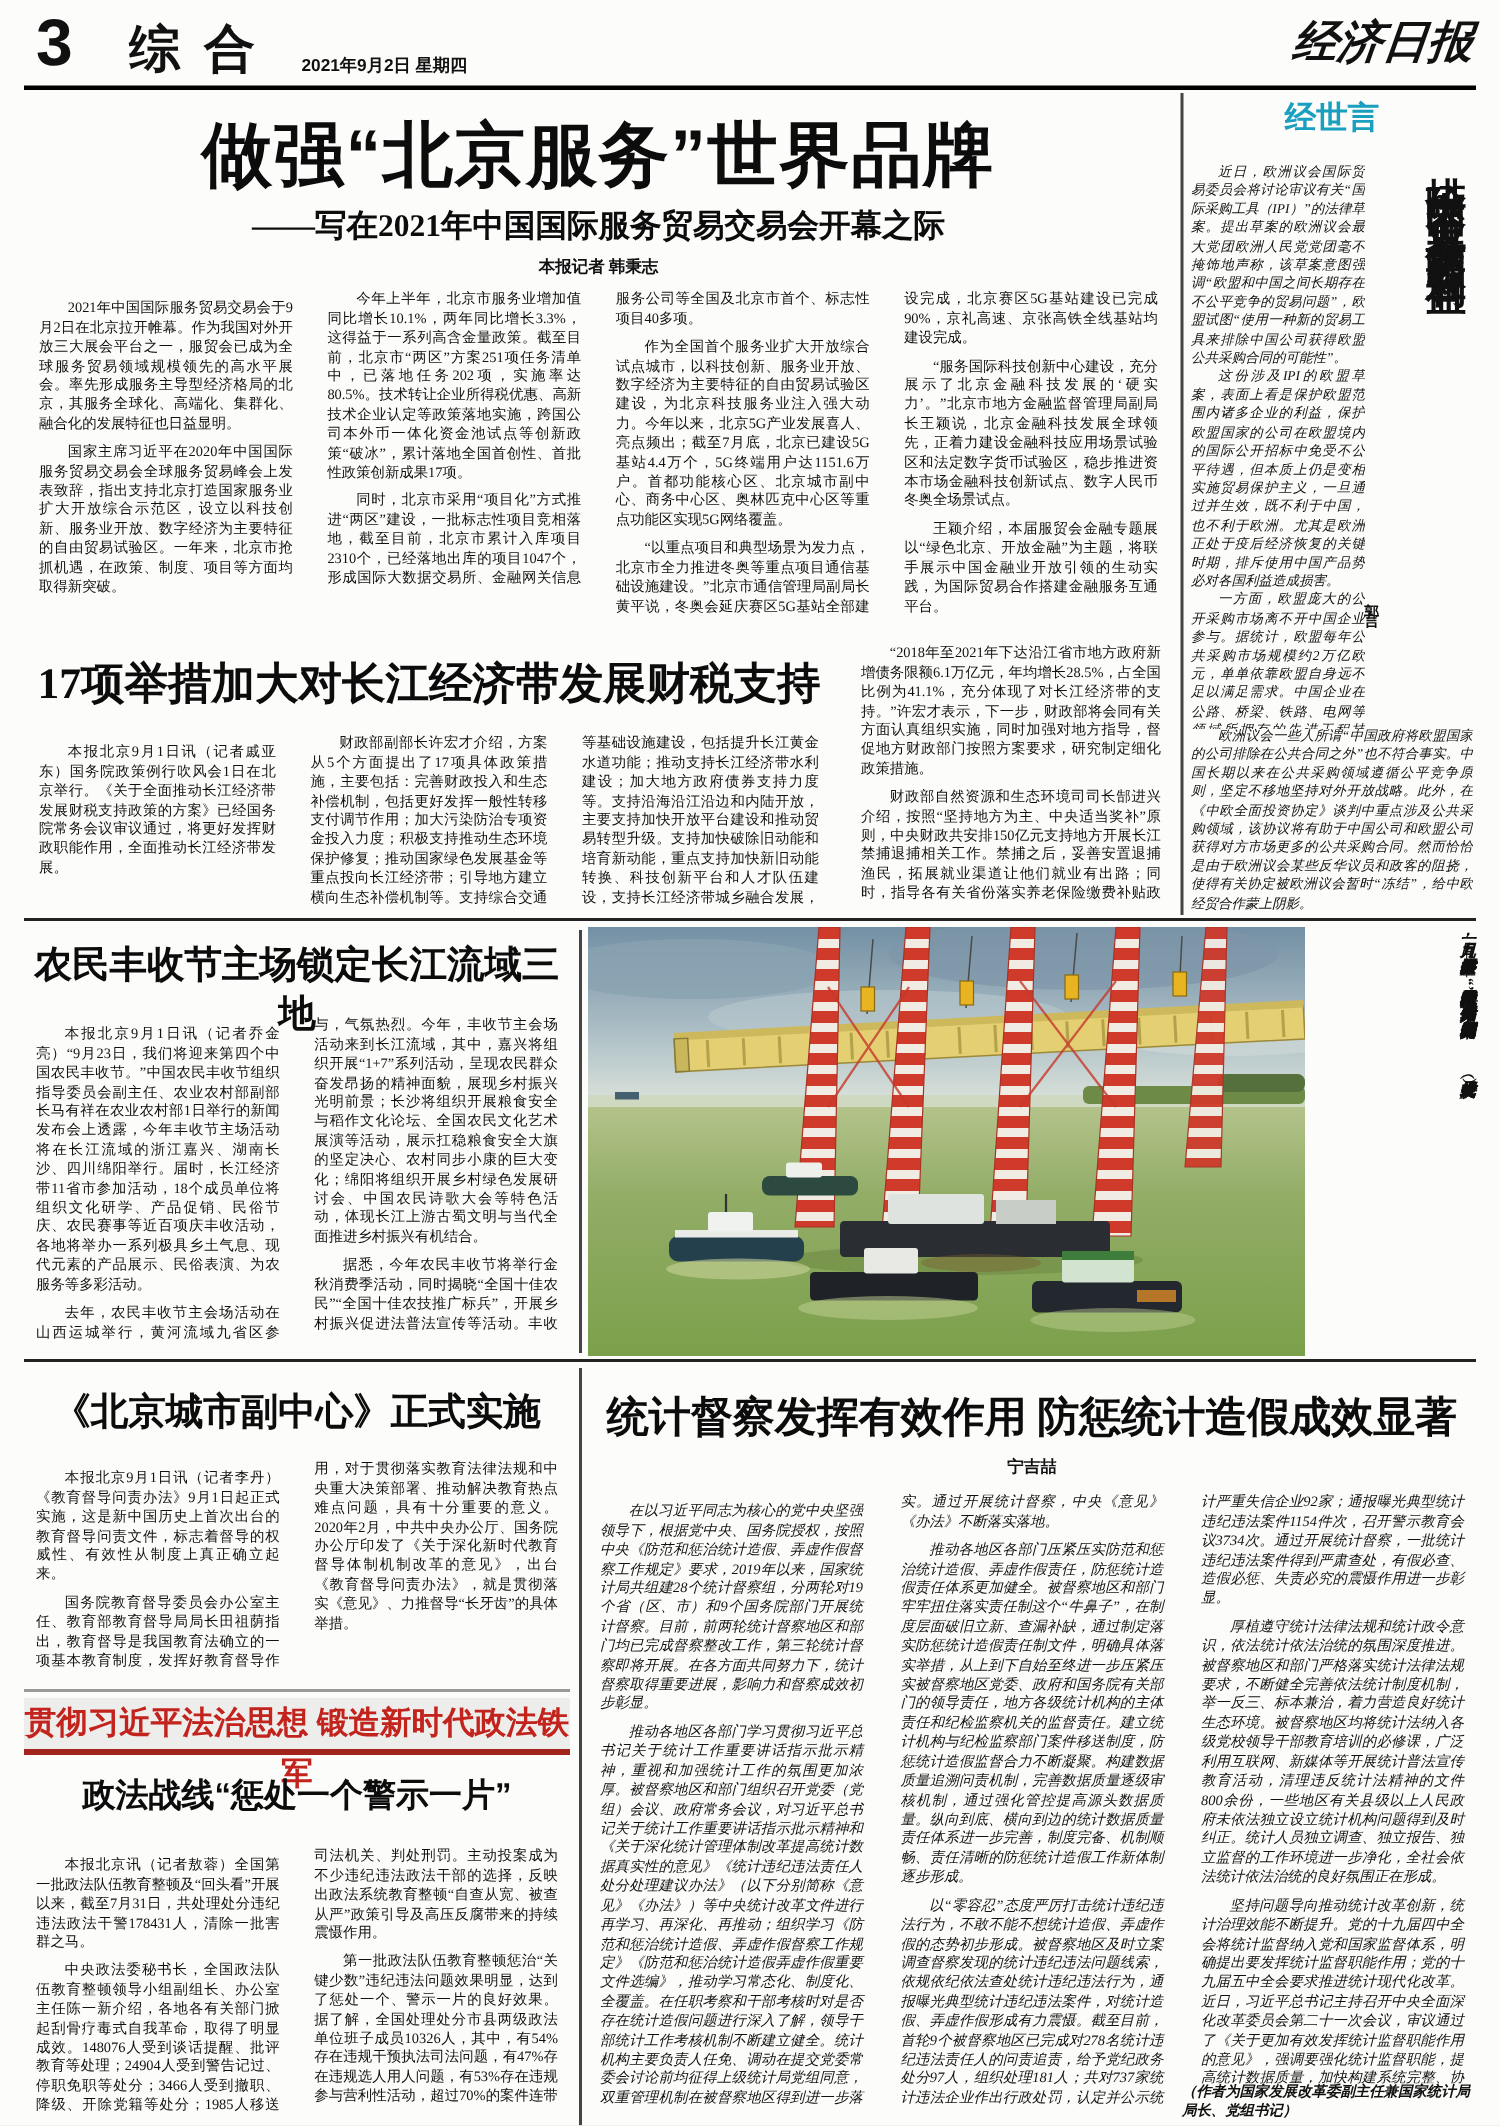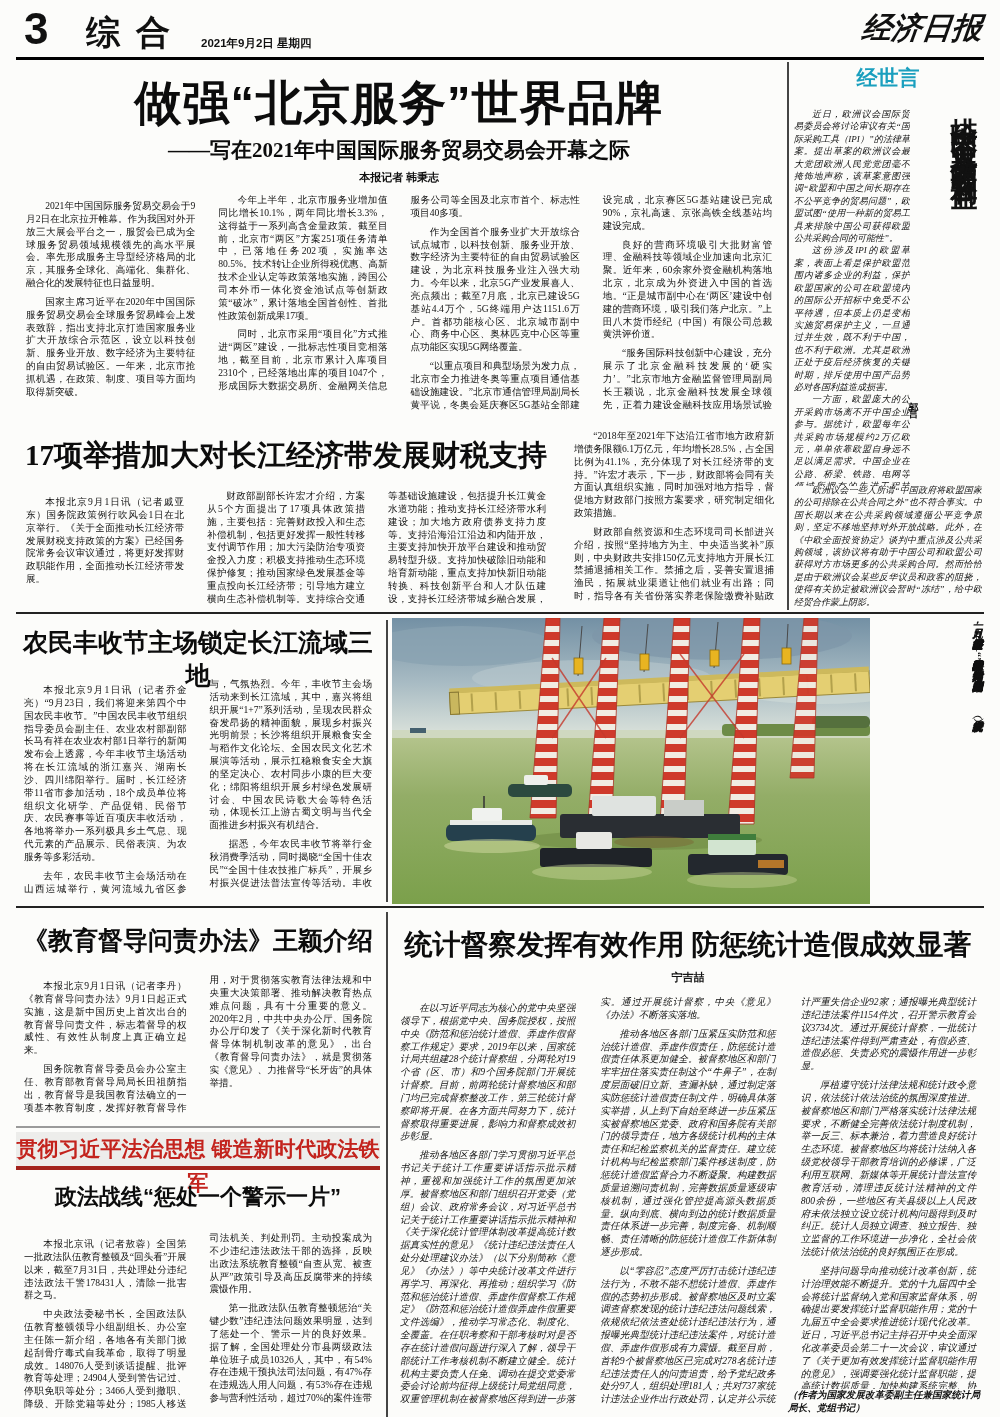--- a/index.html
+++ b/index.html
@@ -106,21 +106,20 @@
     <div id="main-title" class="h-sans" data-name="article-title">做强“北京服务”世界品牌</div>
     <div id="main-sub" class="h-serif" data-name="article-subtitle">——写在2021年中国国际服务贸易交易会开幕之际</div>
     <div id="main-byline" data-name="article-byline">本报记者 韩秉志</div>
     <div id="main-body" class="body-cols" data-name="article-body">
         <p class="para" data-name="paragraph">2021年中国国际服务贸易交易会于9月2日在北京拉开帷幕。作为我国对外开放三大展会平台之一，服贸会已成为全球服务贸易领域规模领先的高水平展会。率先形成服务主导型经济格局的北京，其服务全球化、高端化、集群化、融合化的发展特征也日益显明。</p>
         <p class="para" data-name="paragraph">国家主席习近平在2020年中国国际服务贸易交易会全球服务贸易峰会上发表致辞，指出支持北京打造国家服务业扩大开放综合示范区，设立以科技创新、服务业开放、数字经济为主要特征的自由贸易试验区。一年来，北京市抢抓机遇，在政策、制度、项目等方面均取得新突破。</p>
         <p class="para" data-name="paragraph">今年上半年，北京市服务业增加值同比增长10.1%，两年同比增长3.3%，这得益于一系列高含金量政策。截至目前，北京市“两区”方案251项任务清单中，已落地任务202项，实施率达80.5%。技术转让企业所得税优惠、高新技术企业认定等政策落地实施，跨国公司本外币一体化资金池试点等创新政策“破冰”，累计落地全国首创性、首批性政策创新成果17项。</p>
         <p class="para" data-name="paragraph">同时，北京市采用“项目化”方式推进“两区”建设，一批标志性项目竞相落地，截至目前，北京市累计入库项目2310个，已经落地出库的项目1047个，形成国际大数据交易所、金融网关信息服务公司等全国及北京市首个、标志性项目40多项。</p>
         <p class="para" data-name="paragraph">作为全国首个服务业扩大开放综合试点城市，以科技创新、服务业开放、数字经济为主要特征的自由贸易试验区建设，为北京科技服务业注入强大动力。今年以来，北京5G产业发展喜人、亮点频出；截至7月底，北京已建设5G基站4.4万个，5G终端用户达1151.6万户。首都功能核心区、北京城市副中心、商务中心区、奥林匹克中心区等重点功能区实现5G网络覆盖。</p>
         <p class="para" data-name="paragraph">“以重点项目和典型场景为发力点，北京市全力推进冬奥等重点项目通信基础设施建设。”北京市通信管理局副局长黄平说，冬奥会延庆赛区5G基站全部建设完成，北京赛区5G基站建设已完成90%，京礼高速、京张高铁全线基站均建设完成。</p>
-        <p class="para" data-name="paragraph">良好的营商环境吸引大批财富管理、金融科技等领域企业加速向北京汇聚。近年来，60余家外资金融机构落地北京，北京成为外资进入中国的首选地。“正是城市副中心在‘两区’建设中创建的营商环境，吸引我们落户北京。”上田八木货币经纪（中国）有限公司总裁黄洪评价道。</p>
         <p class="para" data-name="paragraph">“服务国际科技创新中心建设，充分展示了北京金融科技发展的‘硬实力’。”北京市地方金融监督管理局副局长王颖说，北京金融科技发展全球领先，正着力建设金融科技应用场景试验区和法定数字货币试验区，稳步推进资本市场金融科技创新试点、数字人民币冬奥全场景试点。</p>
         <p class="para" data-name="paragraph">王颖介绍，本届服贸会金融专题展以“绿色北京、开放金融”为主题，将联手展示中国金融业开放引领的生动实践，为国际贸易合作搭建金融服务互通平台。</p>
       </div>
   </div>
 
   <div id="fiscal" data-name="article-fiscal-support">
     <div id="fiscal-left" data-name="fiscal-left-block">
       <div id="fiscal-title" class="h-serif" data-name="article-title">17项举措加大对长江经济带发展财税支持</div>
       <div id="fiscal-body-l" class="body-cols" data-name="article-body-left">
           <p class="para" data-name="paragraph">本报北京9月1日讯（记者戚亚东）国务院政策例行吹风会1日在北京举行。《关于全面推动长江经济带发展财税支持政策的方案》已经国务院常务会议审议通过，将更好发挥财政职能作用，全面推动长江经济带发展。</p>
@@ -265,21 +264,21 @@
   </div>
 
   <div id="caption" data-name="photo-caption">
     <span data-name="photo-caption-text">九月一日，世界首座公铁同层多塔斜拉桥——珠机城际金海特大桥最长最重钢箱梁“落户”广东珠海市鹤洲岛，顺利完成大桥鹤洲侧首孔钢箱梁架设。</span>
     <span class="credit" data-name="photo-credit">孟庆虎摄（中经视觉）</span>
   </div>
 
   <div class="hrule rule-mid2" data-name="section-rule-bottom"></div>
 
   <div id="edu" data-name="article-education-supervision">
-    <div id="edu-title" class="h-sans" data-name="article-title">《教育督导问责办法》王颖介绍</div>
+    <div id="edu-title" class="h-sans" data-name="article-title">《北京城市副中心》正式实施</div>
     <div id="edu-body" class="body-cols" data-name="article-body">
         <p class="para" data-name="paragraph">本报北京9月1日讯（记者李丹）《教育督导问责办法》9月1日起正式实施，这是新中国历史上首次出台的教育督导问责文件，标志着督导的权威性、有效性从制度上真正确立起来。</p>
         <p class="para" data-name="paragraph">国务院教育督导委员会办公室主任、教育部教育督导局局长田祖荫指出，教育督导是我国教育法确立的一项基本教育制度，发挥好教育督导作用，对于贯彻落实教育法律法规和中央重大决策部署、推动解决教育热点难点问题，具有十分重要的意义。2020年2月，中共中央办公厅、国务院办公厅印发了《关于深化新时代教育督导体制机制改革的意见》，出台《教育督导问责办法》，就是贯彻落实《意见》、力推督导“长牙齿”的具体举措。</p>
         <p class="para" data-name="paragraph">“十次督导，不如一次问责。”田祖荫表示，长期以来，教育督导之所以不能充分发挥作用，最主要的原因在于问责没有跟上。此次出台的《问责办法》共有六章29条，着重从4个方面对教育督导问责作出系统制度设计。</p>
       </div>
   </div>
 
   <div class="gray-rule" data-name="banner-top-rule"></div>
   <div id="banner" data-name="theme-banner">贯彻习近平法治思想 锻造新时代政法铁军</div>
 

